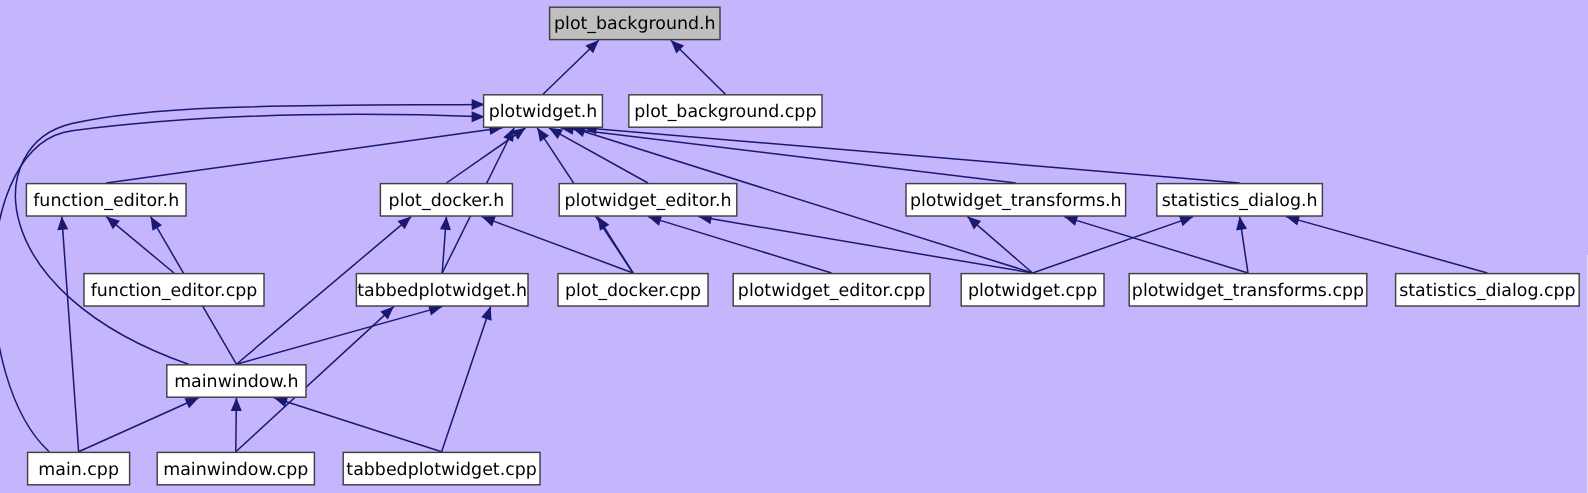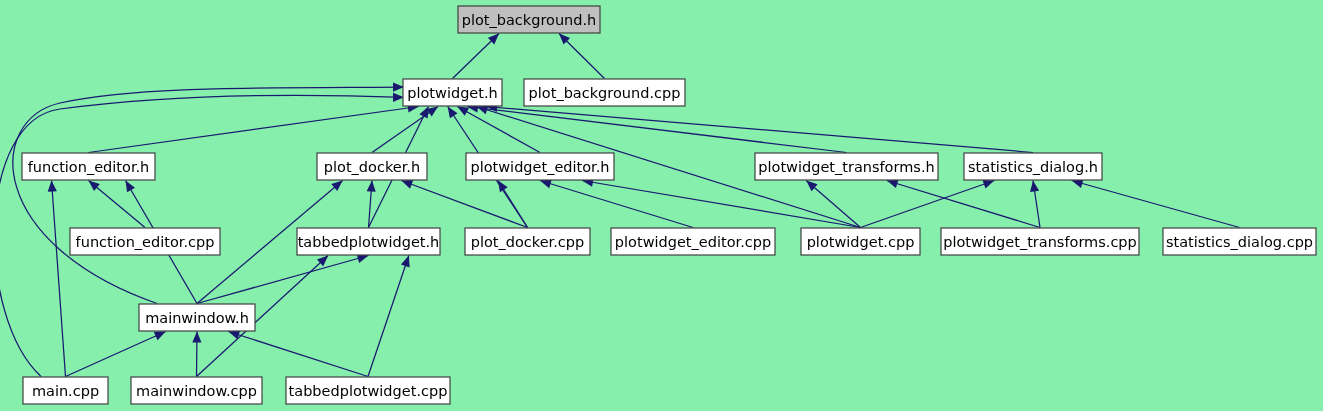--- a/index.html
+++ b/index.html
@@ -1,17 +1,17 @@
 <!DOCTYPE html>
 <html><head>
 <meta charset="utf-8">
 <style>
   html,body{margin:0;padding:0;background:#ffffff;}
   body{font-family:"DejaVu Sans","Liberation Sans",sans-serif;}
-  #canvas{position:relative;width:1323px;height:411px;background:#86efac;overflow:hidden;}
+  #canvas{position:relative;width:1323px;height:411px;background:#c4b5fd;overflow:hidden;}
   svg#graph{position:absolute;left:0;top:0;width:1323px;height:411px;}
   .node-label{font-family:"DejaVu Sans","Liberation Sans",sans-serif;font-size:14.5px;fill:#000000;dominant-baseline:middle;text-anchor:middle;}
   .node-box{stroke:#404040;stroke-width:1.2px;}
   .node-box.normal{fill:#ffffff;}
   .node-box.highlight{fill:#bfbfbf;}
   .edge{fill:none;stroke:#191970;stroke-width:1.25px;}
   .arrowhead{fill:#191970;stroke:none;}
 </style>
 </head>
 <body>

